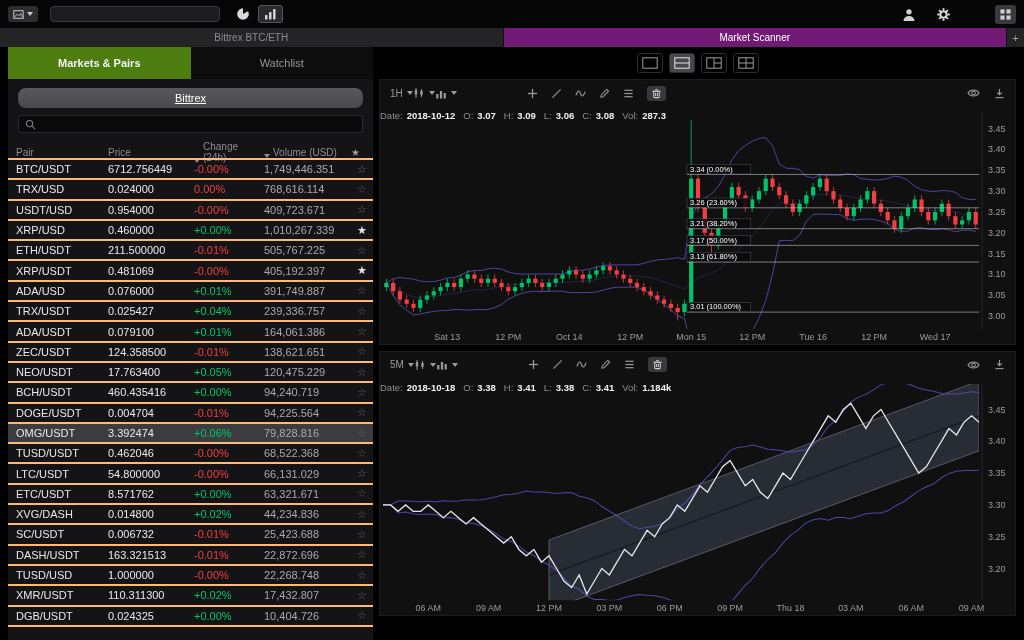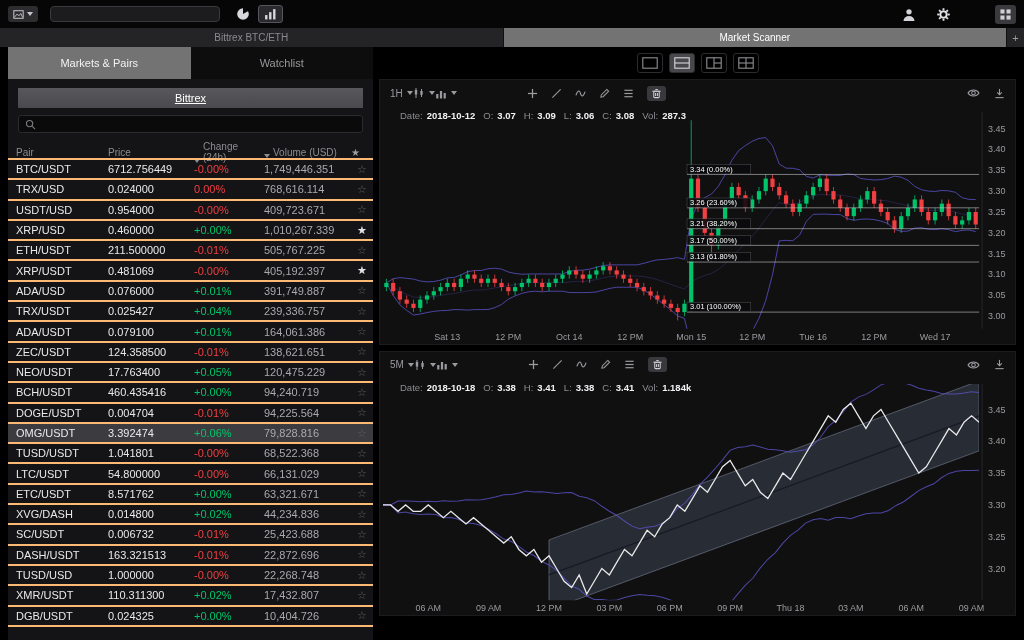--- a/index.html
+++ b/index.html
@@ -16,32 +16,32 @@
   .barsbox{margin-left:8px;border:1px solid #55555a;background:#2a2a2e;border-radius:3px;padding:2px 5px;}
   .tspacer{flex:1;}
   .gearbtn{margin-left:20px;}
   .gridbtn{margin-left:44px;background:#3a3a3e;border:none;border-radius:3px;padding:3px 4px;}
   .crt{width:0;height:0;border-left:3px solid transparent;border-right:3px solid transparent;border-top:4px solid currentColor;display:inline-block;}
 
   
   .tabbar{height:19px;flex:0 0 19px;display:flex;background:#1f1f21;}
   .app-tab{flex:1;display:flex;align-items:center;justify-content:center;font-size:10px;}
   .app-tab.inactive{background:#242427;color:#8a8a8f;border-right:1px solid #101010;}
-  .app-tab.active{background:#737373;color:#fff;}
+  .app-tab.active{background:#701a75;color:#fff;}
   .newtab{width:18px;background:#242427;color:#9c9ca1;font-size:11px;border:none;border-left:1px solid #101010;display:flex;align-items:center;justify-content:center;}
 
   
   main{flex:1;display:flex;padding:0 8px;gap:6px;min-height:0;}
 
   
   aside{width:365px;flex:0 0 365px;background:#141416;display:flex;flex-direction:column;min-height:0;overflow:hidden;}
   .ptabs{display:flex;height:32px;flex:0 0 32px;}
   .ptab{flex:1;display:flex;align-items:center;justify-content:center;font-size:11px;color:#97979c;background:#0d0d0e;}
-  .ptab.active{background:#737373;color:#f2f2f4;font-weight:400;}
-  .exchange{margin:9px 10px 7px;height:20px;flex:0 0 20px;border-radius:0;background:linear-gradient(#58585c,#4a4a4e);color:#fff;font-size:11px;border:none;text-decoration:underline;}
+  .ptab.active{background:#4d7c0f;color:#f2f2f4;font-weight:700;}
+  .exchange{margin:9px 10px 7px;height:20px;flex:0 0 20px;border-radius:8px;background:linear-gradient(#58585c,#4a4a4e);color:#fff;font-size:11px;border:none;text-decoration:underline;}
   .searchbox{margin:0 10px 8px;height:18px;flex:0 0 18px;background:#0a0a0b;border:1px solid #2a2a2e;border-radius:3px;display:flex;align-items:center;padding:0 6px;gap:5px;color:#7c7c80;}
   .searchbox input{flex:1;background:transparent;border:none;outline:none;color:#ddd;font-size:10px;}
   .thead,.trow{display:grid;grid-template-columns:92px 86px 70px 1fr 22px;padding-left:8px;align-items:center;}
   .thead{height:17px;flex:0 0 17px;font-size:10px;color:#8c8c91;}
   .th{display:flex;align-items:flex-end;gap:3px;}
   .hcrt{width:0;height:0;border-left:3px solid transparent;border-right:3px solid transparent;border-top:4px solid #8c8c91;display:inline-block;}
   .hstar{color:#9c9ca1;font-size:10px;}
   .tbody{flex:1;overflow:hidden;}
   .trow{height:20.3px;font-size:11px;border-top:2px solid #fdba74;}
   .trow.sel{background:#3c3c40;}
@@ -59,21 +59,21 @@
   .lbtn.active{background:#48484c;color:#d8d8dc;}
   .chart-panel{flex:1;background:#101011;border:1px solid #1c1c1f;display:flex;flex-direction:column;min-height:0;}
   .chart-panel + .chart-panel{margin-top:6px;}
   .ctoolbar{height:26px;flex:0 0 26px;display:flex;align-items:center;padding:0 10px;gap:0;color:#9a9a9f;font-size:10px;}
   .cbtn{display:flex;align-items:center;gap:4px;background:none;border:none;color:#9a9a9f;font-size:10px;}
   .tools{display:flex;gap:13px;margin-left:70px;align-items:center;}
   .rtools{margin-left:auto;display:flex;gap:14px;align-items:center;}
   .boxedicon{background:#39393d;border-radius:3px;padding:2px 4px;color:#cfcfd4;}
   .chart-body{flex:1;position:relative;min-height:0;}
   .chart-body svg{width:100%;height:100%;display:block;}
-  .chart-info{position:absolute;top:4px;left:20px;font-size:9.5px;display:flex;gap:4px;align-items:baseline;white-space:nowrap;}
+  .chart-info{position:absolute;top:4px;left:0;font-size:9.5px;display:flex;gap:4px;align-items:baseline;white-space:nowrap;}
   .ik{color:#8e8e93;}
   .iv{color:#f2f2f4;font-weight:700;margin-right:4px;}
 </style>
 </head>
 <body>
 
 <div class="app">
 
   <header class="toolbar">
     <button class="snapbtn">
@@ -263,21 +263,21 @@
           </div>
           <div class="trow sel">
             <span class="cp">OMG/USDT</span>
             <span class="cpr">3.392474</span>
             <span class="cch pos">+0.06%</span>
             <span class="cv">79,828.816</span>
             <span class="cs">☆</span>
           </div>
           <div class="trow">
             <span class="cp">TUSD/USDT</span>
-            <span class="cpr">1.041801</span>
+            <span class="cpr">0.462046</span>
             <span class="cch neg">-0.00%</span>
             <span class="cv">68,522.368</span>
             <span class="cs">☆</span>
           </div>
           <div class="trow">
             <span class="cp">LTC/USDT</span>
             <span class="cpr">54.800000</span>
             <span class="cch neg">-0.00%</span>
             <span class="cv">66,131.029</span>
             <span class="cs">☆</span>

